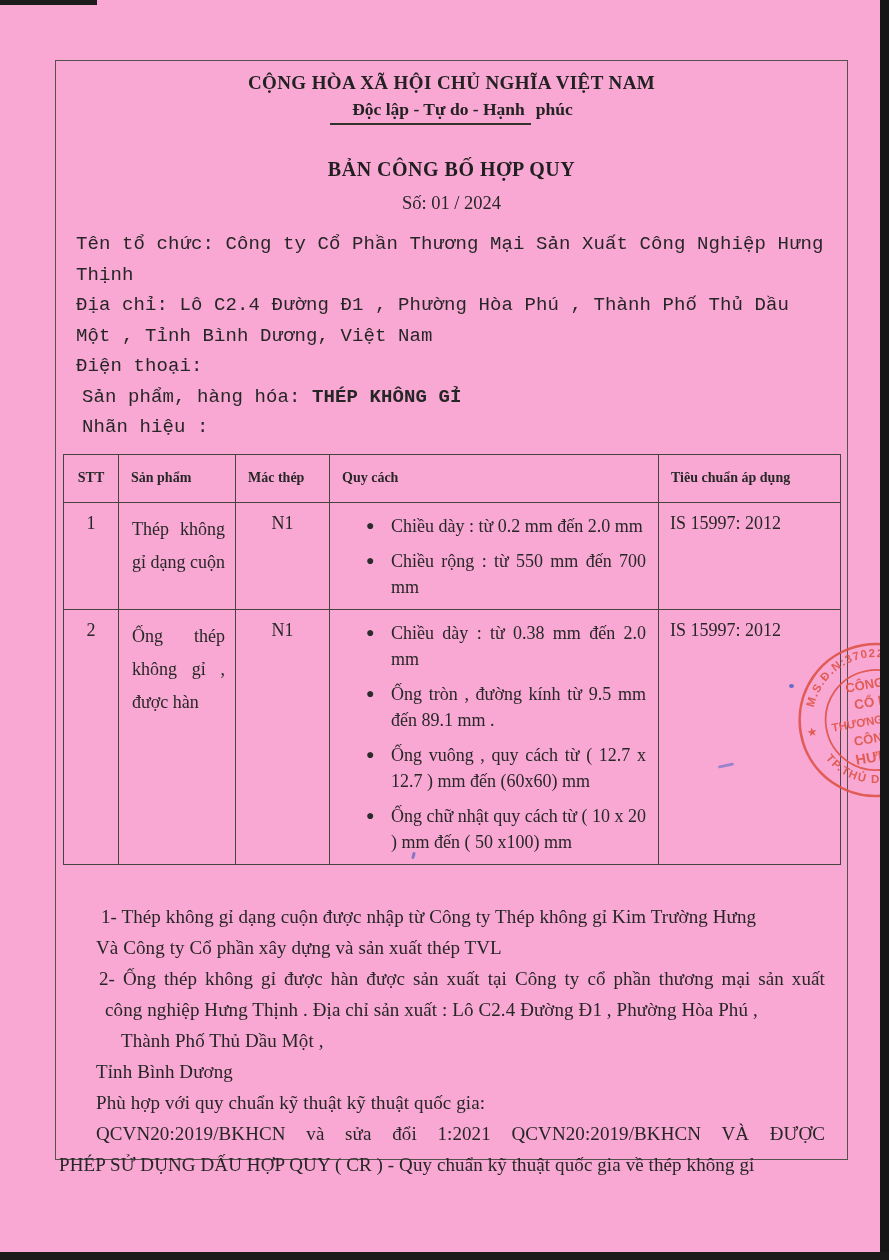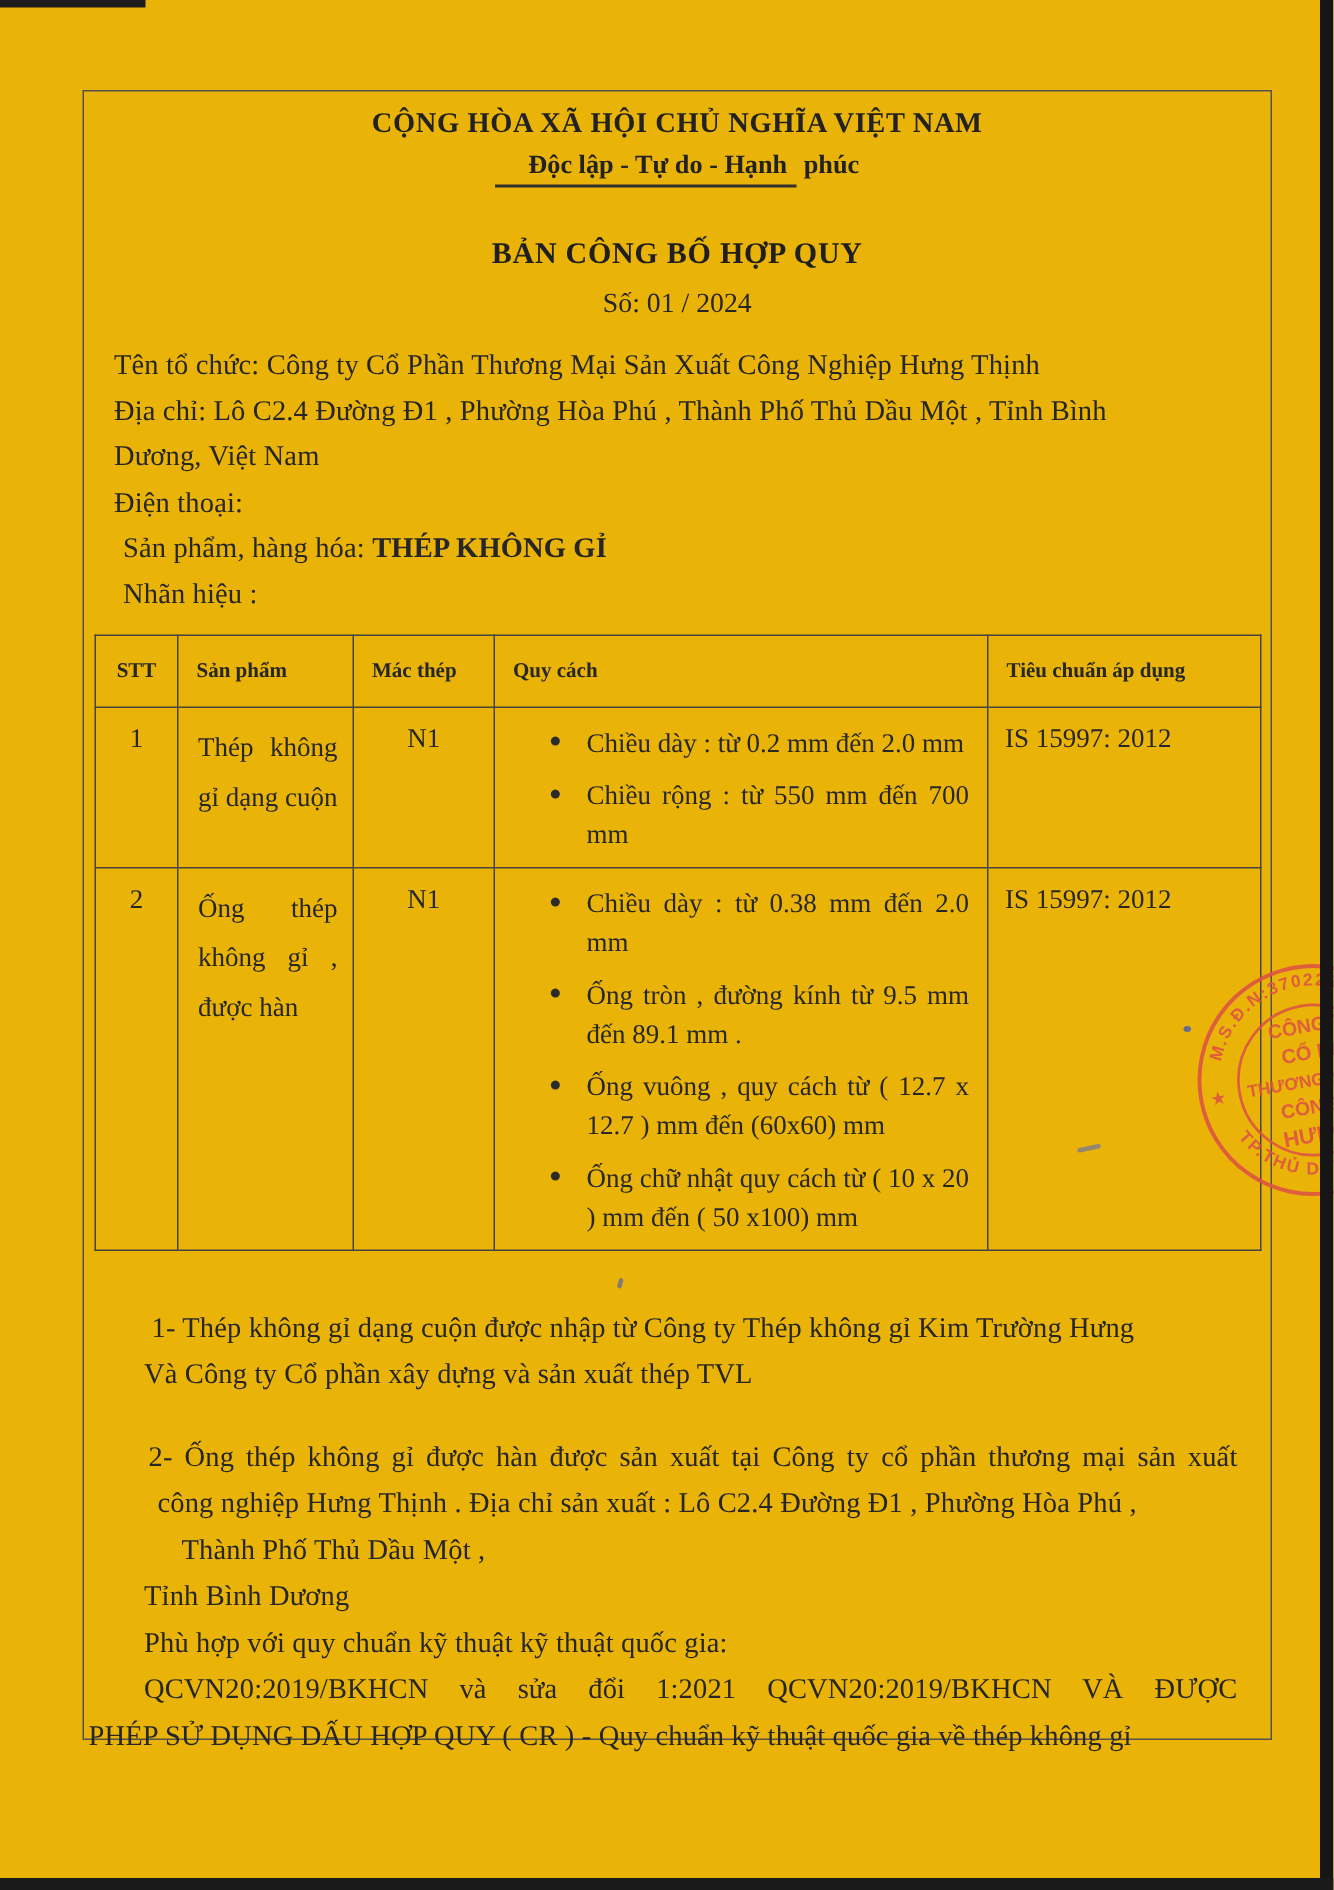--- a/index.html
+++ b/index.html
@@ -2,21 +2,21 @@
 <html><head>
 <meta charset="utf-8">
 <style>
   html, body { margin:0; padding:0; }
   body {
     width:889px; height:1260px; position:relative; overflow:hidden;
     background:#fbfbf7;
     font-family:"Liberation Serif","DejaVu Serif",serif;
     color:#262626;
   }
-  .page { position:absolute; inset:0; background:#eab308; }
+  .page { position:absolute; inset:0; background:#f9a8d4; }
 
   
   .edge-top    { position:absolute; left:0; top:0; width:97px; height:5px; background:#1c1c1c; z-index:40; }
   .edge-right  { position:absolute; right:0; top:0; width:9px; height:1260px; background:#161616; z-index:40; }
   .edge-bottom { position:absolute; left:0; bottom:0; width:889px; height:8px; background:#1a1a1a; z-index:40; }
 
   .frame {
     position:absolute; left:55px; top:60px; width:791px; height:1098px;
     border:1px solid #55524d; background:transparent;
   }
@@ -24,21 +24,21 @@
   
   .doc-header { text-align:center; margin-top:11px; }
   .republic-title { font-weight:bold; font-size:19px; letter-spacing:.4px; color:#222; }
   .motto { font-weight:bold; font-size:17.5px; margin-top:5px; color:#222; }
   .motto-underlined { display:inline-block; border-bottom:2px solid #33312e; padding:0 6px 3px 22px; }
   .motto-tail { margin-left:5px; }
   .doc-title { font-weight:bold; font-size:20px; letter-spacing:.5px; margin-top:33px; color:#1f1f1f; }
   .doc-number { font-size:18.5px; margin-top:12px; }
 
   
-  .info { margin:15px 22px 0 20px; font-size:19px; line-height:30.5px; letter-spacing:.1px; }
+  .info { margin:15px 22px 0 20px; font-size:19px; line-height:30.5px; letter-spacing:.1px;font-family:Liberation Mono, monospace; }
   .info-line { }
   .address-line { width:714px; }
   .indented { margin-left:6px; }
   .bold { font-weight:bold;margin-top:28px; }
 
   
   table.spec-table {
     border-collapse:collapse; table-layout:fixed;
     margin:11px 0 0 7px; width:777px; font-size:18px; color:#272727;
   }
@@ -58,21 +58,21 @@
   tr.row-2 { height:236px; }
   .spec-item { display:flex; margin:0 6px 9px 36px; }
   .spec-bullet { width:25px; flex:none; font-size:14px; line-height:26px; color:#2b2b2b; }
   .spec-text { flex:1; text-align:justify; line-height:26px; }
 
   
   .notes { margin:36px 22px 0 20px; font-size:19px; line-height:31px; letter-spacing:.1px; }
   .note-line { }
   .nl-0 { margin-left:25px; }
   .nl-1 { margin-left:20px; }
-  .nl-2 { margin-left:23px; text-align:justify; text-align-last:justify;margin-top:24px; }
+  .nl-2 { margin-left:23px; text-align:justify; text-align-last:justify; }
   .nl-3 { margin-left:29px; }
   .nl-4 { margin-left:45px; }
   .nl-5 { margin-left:20px; }
   .nl-6 { margin-left:20px; }
   .nl-7 { margin-left:20px; text-align:justify; text-align-last:justify; }
   .nl-8 { margin-left:-17px; }
 
   
   .stamp {
     position:absolute; left:795px; top:640px; width:162px; height:164px;

